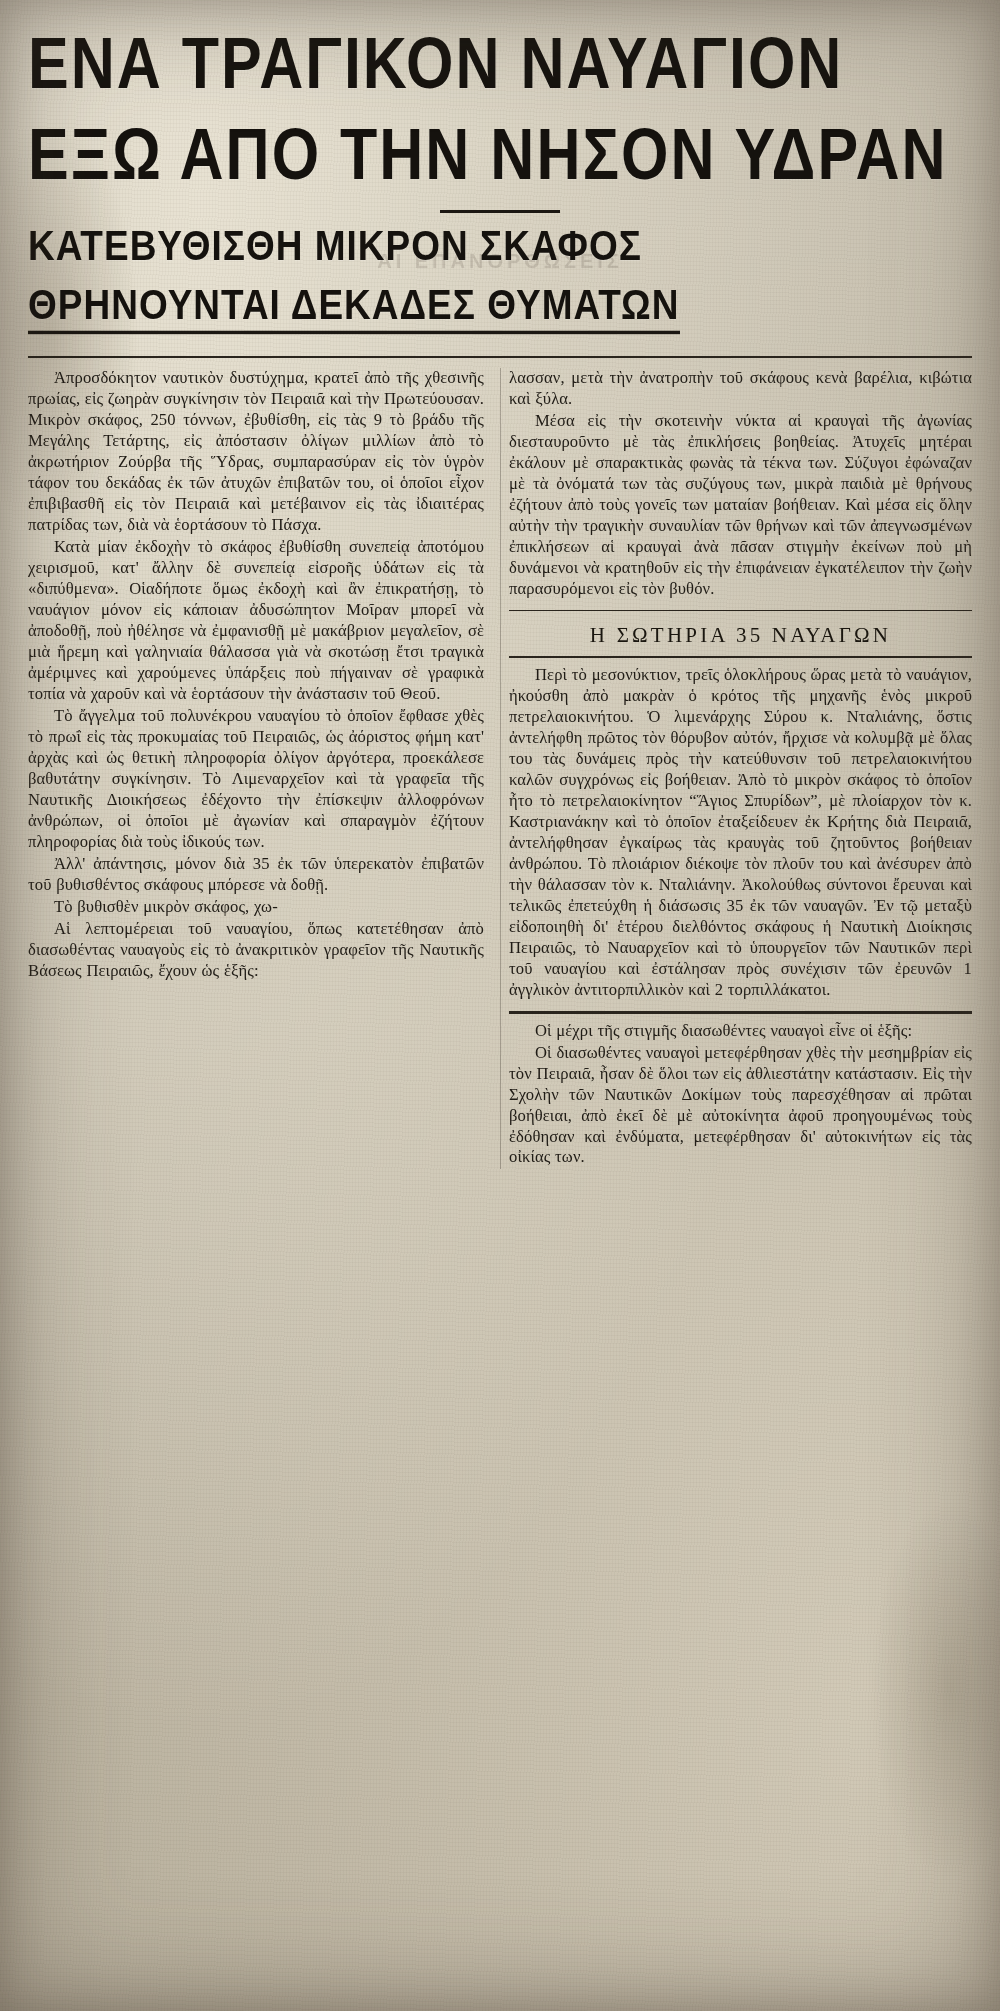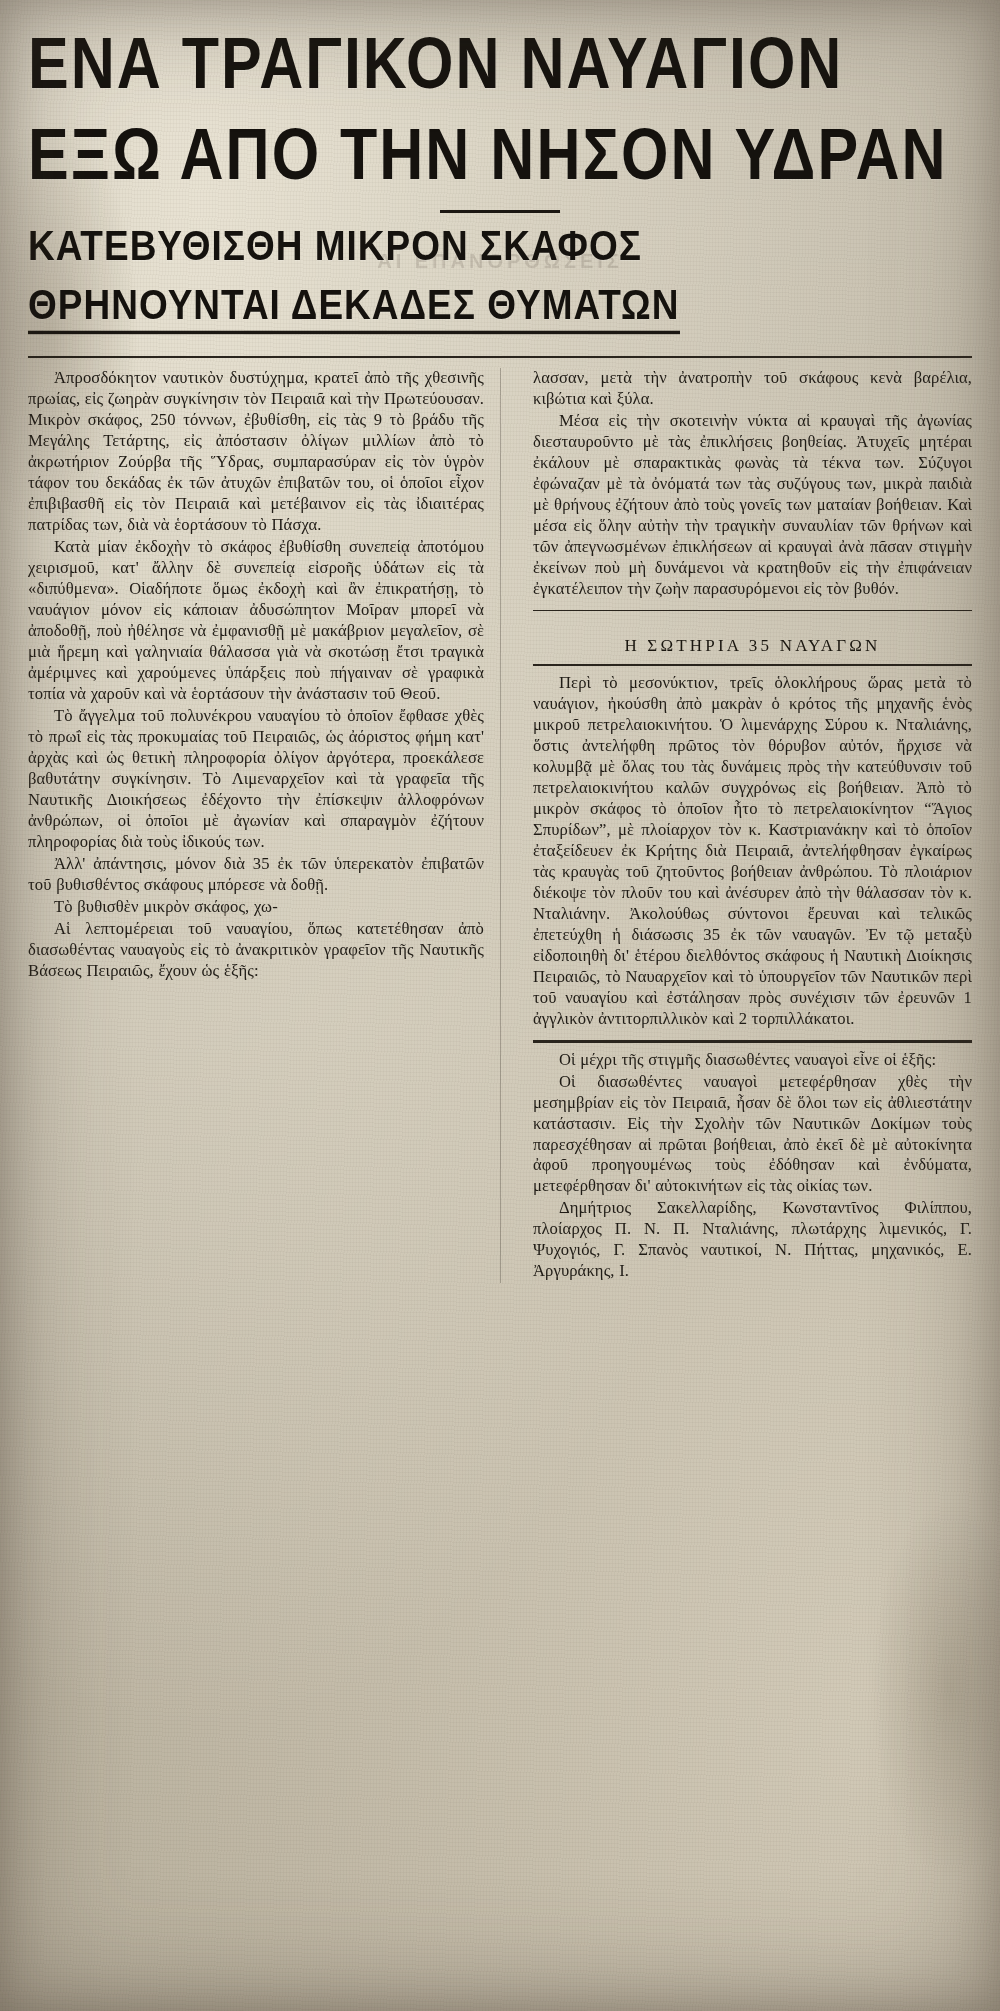--- a/index.html
+++ b/index.html
@@ -115,40 +115,40 @@
   .cols {
     display: flex;
     gap: 0;
     margin-top: 6px;
   }
   .col {
     width: 50%;
     box-sizing: border-box;
   }
   .col-left { padding-right: 16px; }
-  .col-right { padding-left: 32px; border-left: 1px solid rgba(40,34,26,0.28); }
+  .col-right { padding-left: 8px; border-left: 1px solid rgba(40,34,26,0.28); }
 
   p.body {
     margin: 0 0 1px 0;
     font-size: 16.6px;
     line-height: 1.265;
     text-align: justify;
     text-justify: inter-word;
     letter-spacing: 0.1px;
     word-spacing: 0.4px;
     color: #201c16;
   }
   p.body.indent { text-indent: 26px; }
 
   .subhead {
     text-align: center;
     font-family: "Liberation Serif", serif;
-    font-size: 17px;
+    font-size: 21px;
     letter-spacing: 3.2px;
-    margin: 25px 0 8px 0;
+    margin: 12px 0 8px 0;
     color: #1a160f;
   }
   .subhead-rule-top {
     width: 100%;
     height: 1.5px;
     background: #2a251d;
     margin-top: 10px;
   }
   .subhead-rule-bottom {
     width: 100%;
@@ -203,21 +203,20 @@
         <div class="subhead">Η ΣΩΤΗΡΙΑ 35 ΝΑΥΑΓΩΝ</div>
         <div class="subhead-rule-bottom"></div>
 
         <p class="body indent">Περὶ τὸ μεσονύκτιον, τρεῖς ὁλοκλήρους ὥρας μετὰ τὸ ναυάγιον, ἠκούσθη ἀπὸ μακρὰν ὁ κρότος τῆς μηχανῆς ἑνὸς μικροῦ πετρελαιοκινήτου. Ὁ λιμενάρχης Σύρου κ. Νταλιάνης, ὅστις ἀντελήφθη πρῶτος τὸν θόρυβον αὐτόν, ἤρχισε νὰ κολυμβᾷ μὲ ὅλας του τὰς δυνάμεις πρὸς τὴν κατεύθυνσιν τοῦ πετρελαιοκινήτου καλῶν συγχρόνως εἰς βοήθειαν. Ἀπὸ τὸ μικρὸν σκάφος τὸ ὁποῖον ἦτο τὸ πετρελαιοκίνητον “Ἅγιος Σπυρίδων”, μὲ πλοίαρχον τὸν κ. Καστριανάκην καὶ τὸ ὁποῖον ἐταξείδευεν ἐκ Κρήτης διὰ Πειραιᾶ, ἀντελήφθησαν ἐγκαίρως τὰς κραυγὰς τοῦ ζητοῦντος βοήθειαν ἀνθρώπου. Τὸ πλοιάριον διέκοψε τὸν πλοῦν του καὶ ἀνέσυρεν ἀπὸ τὴν θάλασσαν τὸν κ. Νταλιάνην. Ἀκολούθως σύντονοι ἔρευναι καὶ τελικῶς ἐπετεύχθη ἡ διάσωσις 35 ἐκ τῶν ναυαγῶν. Ἐν τῷ μεταξὺ εἰδοποιηθὴ δι' ἑτέρου διελθόντος σκάφους ἡ Ναυτικὴ Διοίκησις Πειραιῶς, τὸ Ναυαρχεῖον καὶ τὸ ὑπουργεῖον τῶν Ναυτικῶν περὶ τοῦ ναυαγίου καὶ ἐστάλησαν πρὸς συνέχισιν τῶν ἐρευνῶν 1 ἀγγλικὸν ἀντιτορπιλλικὸν καὶ 2 τορπιλλάκατοι.</p>
 
         <div class="subhead-rule-top"></div>
         <div class="subhead-rule-bottom"></div>
 
         <p class="body indent">Οἱ μέχρι τῆς στιγμῆς διασωθέντες ναυαγοὶ εἶνε οἱ ἑξῆς:</p>
         <p class="body indent">Οἱ διασωθέντες ναυαγοὶ μετεφέρθησαν χθὲς τὴν μεσημβρίαν εἰς τὸν Πειραιᾶ, ἦσαν δὲ ὅλοι των εἰς ἀθλιεστάτην κατάστασιν. Εἰς τὴν Σχολὴν τῶν Ναυτικῶν Δοκίμων τοὺς παρεσχέθησαν αἱ πρῶται βοήθειαι, ἀπὸ ἐκεῖ δὲ μὲ αὐτοκίνητα ἀφοῦ προηγουμένως τοὺς ἐδόθησαν καὶ ἐνδύματα, μετεφέρθησαν δι' αὐτοκινήτων εἰς τὰς οἰκίας των.</p>
-        <p class="body indent">Δημήτριος Σακελλαρίδης, Κωνσταντῖνος Φιλίππου, πλοίαρχος Π. Ν. Π. Νταλιάνης, πλωτάρχης λιμενικός, Γ. Ψυχογιός, Γ. Σπανὸς ναυτικοί, Ν. Πήττας, μηχανικός, Ε. Ἀργυράκης, Ι.</p>
       </div>
 
     </div>
   </div>
 
   <div class="smudge" style="left:-40px; top:120px; width:180px; height:420px; background: radial-gradient(ellipse, rgba(120,108,90,0.25), rgba(0,0,0,0) 70%);"></div>
   <div class="smudge" style="right:-30px; top:1500px; width:160px; height:380px; background: radial-gradient(ellipse, rgba(120,108,90,0.22), rgba(0,0,0,0) 70%);"></div>
   <div class="grain"></div>
   <div class="vignette"></div>
 </div>

